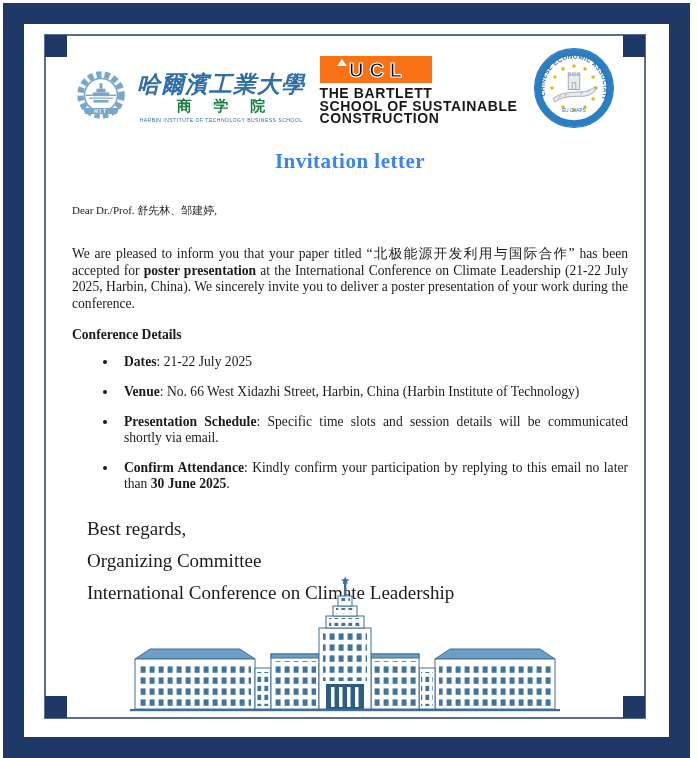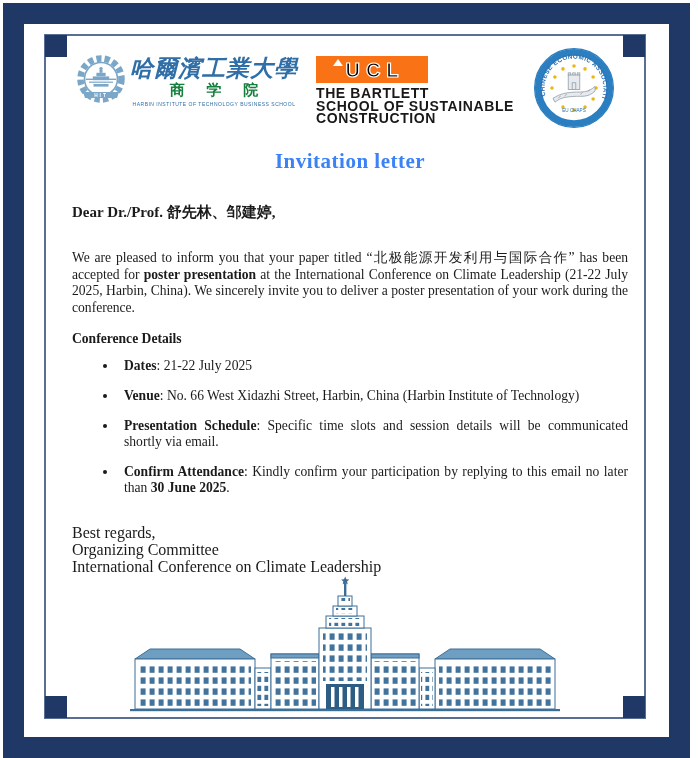--- a/index.html
+++ b/index.html
@@ -13,21 +13,21 @@
                border:2px solid #5a6e93;pointer-events:none;}
   .corner{position:absolute;width:22px;height:22px;background:#1f3865;}
   .corner.tl{left:-1px;top:-1px}.corner.tr{right:-1px;top:-1px}
   .corner.bl{left:-1px;bottom:-1px}.corner.br{right:-1px;bottom:-1px}
 
   .content{position:absolute;left:46px;top:36px;right:54px;bottom:41px;
            padding:16px 16px 0 26px;box-sizing:border-box;}
 
   
   .logo-row{display:flex;align-items:flex-start;justify-content:space-between;height:84px;}
-  .hit-logo{display:flex;align-items:flex-start;margin-top:2px;}
+  .hit-logo{display:flex;align-items:flex-start;gap:7px;margin-top:18px;}
   .hit-text{display:flex;flex-direction:column;align-items:center;margin-top:3px;}
   .hit-cn{font-size:23px;font-weight:bold;color:#2f6ea6;letter-spacing:1px;
           font-style:italic;line-height:1.05;white-space:nowrap;}
   .hit-school{font-size:15px;font-weight:bold;color:#15803d;letter-spacing:9px;
               margin-top:1px;line-height:1.1;text-indent:9px;}
   .hit-caption{font-size:5px;color:#2f6ea6;letter-spacing:.5px;margin-top:2px;white-space:nowrap;
                font-family:"Liberation Sans",sans-serif;}
   .ucl-logo{margin-top:4px;font-family:"Liberation Sans",sans-serif;}
   .ucl-box{position:relative;width:112px;height:27px;background:#f97316;display:flex;
            align-items:center;justify-content:center;}
@@ -37,31 +37,31 @@
   .ucl-abbr{font-size:20px;font-weight:bold;letter-spacing:6px;color:#000;
             -webkit-text-stroke:1.2px #fff;text-indent:6px;line-height:1;}
   .ucl-line{font-size:14px;font-weight:bold;color:#181818;letter-spacing:.6px;
             line-height:11.5px;margin-top:1px;white-space:nowrap;}
   .ucl-line.first{margin-top:5px;}
   .cea-seal{margin-top:-6px;margin-right:12px;}
 
   
   .title{margin:13px 0 0;text-align:center;font-size:21px;font-weight:bold;
          letter-spacing:.5px;color:#3b82f6;}
-  .salutation{margin:29px 0 4px;font-size:15px;font-weight:bold;}
+  .salutation{margin:29px 0 4px;font-size:11px;}
   .para{margin:28px 0 0;font-size:13.6px;line-height:16.6px;text-align:justify;}
   .b{font-weight:bold;}
   .details-heading{margin:15px 0 0;font-size:13.6px;font-weight:bold;}
   ul.details{margin:11px 0 0;padding-left:46px;}
   ul.details li{margin-bottom:13px;font-size:13.6px;line-height:16.6px;
                 padding-left:6px;text-align:justify;}
   .closing{margin-top:1px;}
   .email{color:#1155cc;text-decoration:underline;cursor:pointer;}
   .sig-block{margin-top:27px;}
-  .sig-line{margin:0;font-size:16px;line-height:17px;}
+  .sig-line{margin:15px;font-size:19px;line-height:17px;}
 
   
   .building-wrap{position:absolute;left:50%;bottom:1px;transform:translateX(-50%);}
 </style>
 </head>
 <body>
 
 <div class="page">
   <div class="outer-frame"></div>
   <div class="inner-frame">

